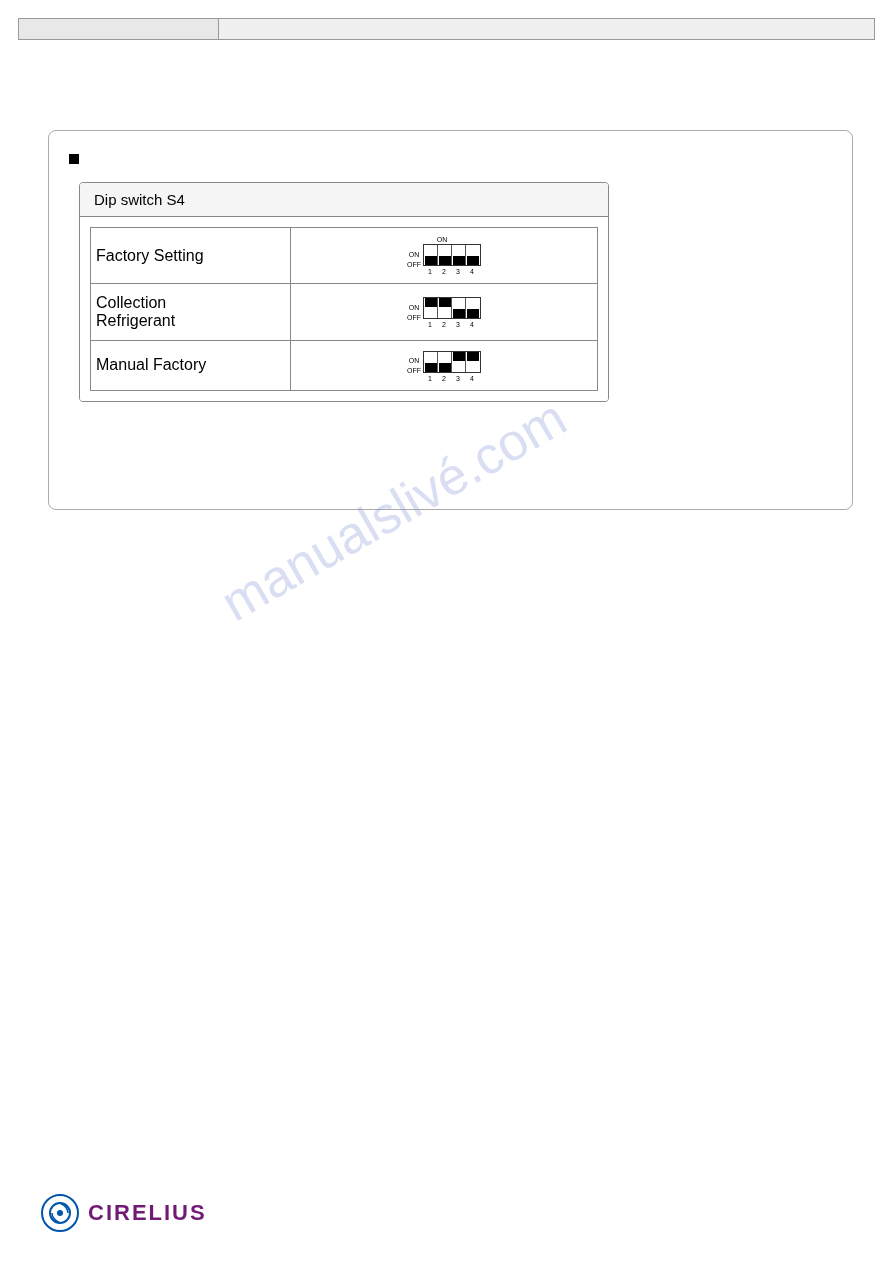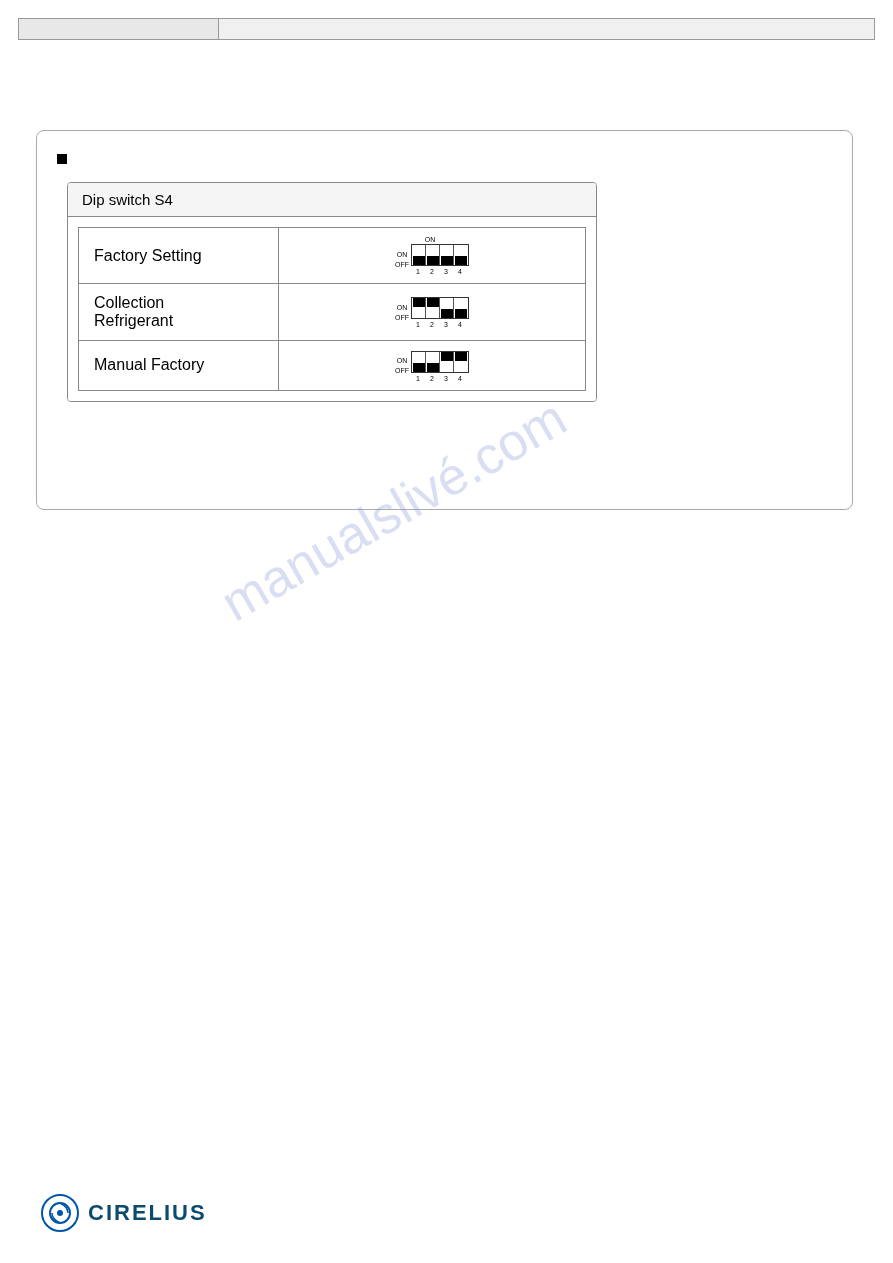--- a/index.html
+++ b/index.html
@@ -29,21 +29,21 @@
     }
     .header-right {
       flex: 1;
       background: #f0f0f0;
     }
 
     
     .main-box {
       position: absolute;
       top: 130px;
-      left: 36px;
+      left: 48px;
       right: 40px;
       height: 380px;
       border: 1px solid #aaa;
       border-radius: 8px;
       padding: 20px;
     }
 
     .bullet-line {
       display: flex;
       align-items: flex-start;
@@ -78,21 +78,21 @@
       background: #fff;
       padding: 10px;
     }
     .dip-inner-table {
       width: 100%;
       border-collapse: collapse;
       border: 1px solid #888;
     }
     .dip-inner-table td {
       border: 1px solid #888;
-      padding: 10px 15px;
+      padding: 10px 5px;
       vertical-align: middle;
     }
     .dip-inner-table .label-cell {
       font-size: 16px;
       font-weight: normal;
       width: 200px;
     }
     .dip-inner-table .switch-cell {
       text-align: center;
       padding: 8px;
@@ -184,21 +184,21 @@
       gap: 8px;
     }
     .logo-circle {
       width: 40px;
       height: 40px;
     }
     .logo-text {
       font-size: 22px;
       font-weight: bold;
       letter-spacing: 2px;
-      color: #0c4a6e;
+      color: #701a75;
     }
   </style>
 </head>
 <body>
 
 <div class="header-bar">
   <div class="header-left"></div>
   <div class="header-right"></div>
 </div>
 

